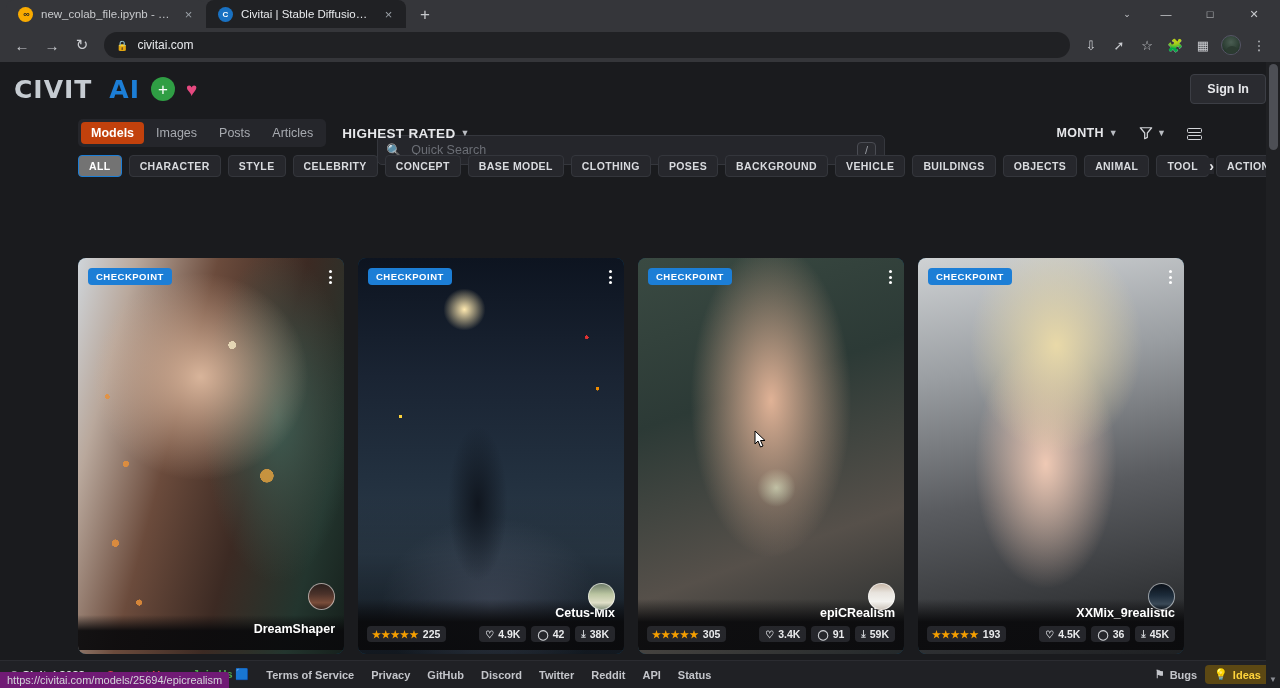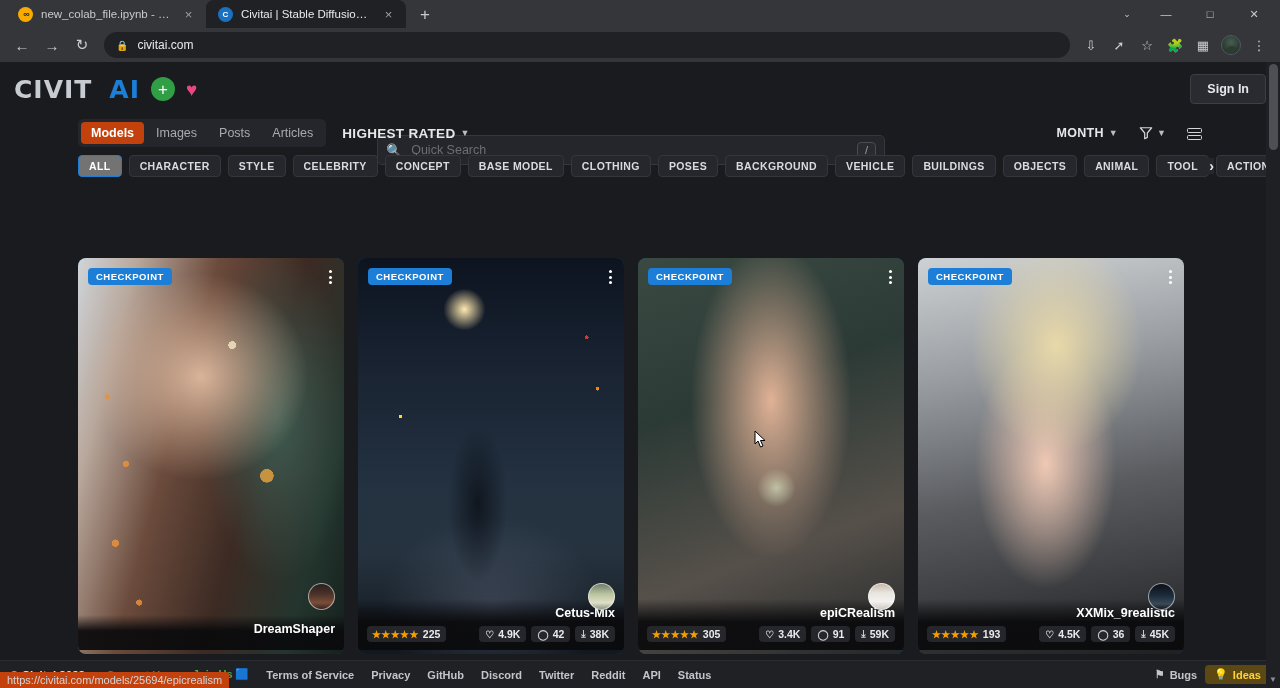--- a/index.html
+++ b/index.html
@@ -248,21 +248,21 @@
   .flink.join { color: #51a84f; }
   .fright { margin-left: auto; display: flex; align-items: center; gap: 8px; }
   .fbtn-bugs { color: #c3c5ca; font-size: 11px; font-weight: 600;
                display: flex; align-items: center; gap: 5px; }
   .fbtn-ideas {
     background: #5c4813; color: #ffd43b; font-size: 11px; font-weight: 600;
     padding: 3px 9px; border-radius: 4px; display: flex; align-items: center;
     gap: 5px;
   }
   .status-url {
-    position: absolute; left: 0; bottom: 0; background: #c2410c;
+    position: absolute; left: 0; bottom: 0; background: #701a75;
     color: #d3d5d9; font-size: 11px; padding: 2px 7px 2.5px 7px;
     border-top-right-radius: 3px; z-index: 30; white-space: nowrap;
   }
 
   
   .scrollbar {
     position: absolute; right: 0; top: 0; width: 14px; height: 626px;
     background: #1f2023; z-index: 25;
   }
   .scroll-thumb {

